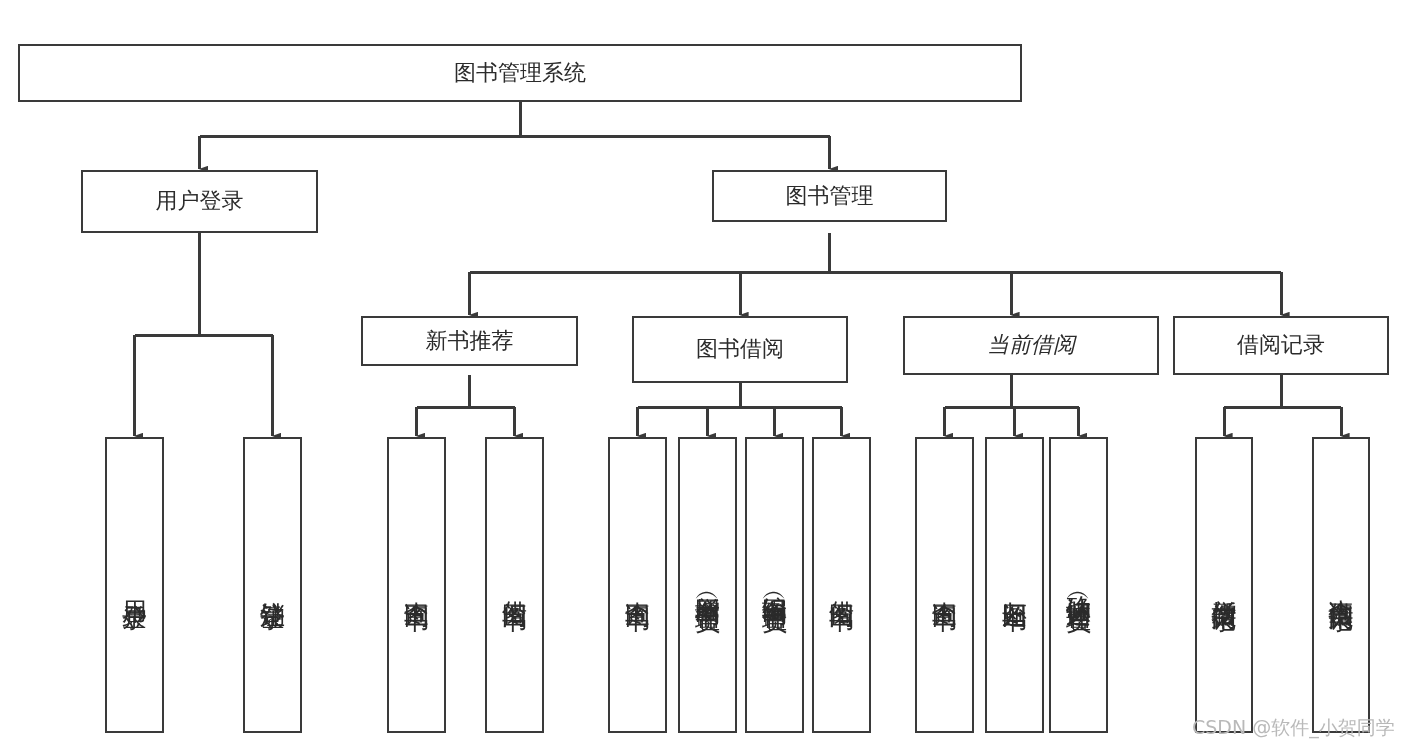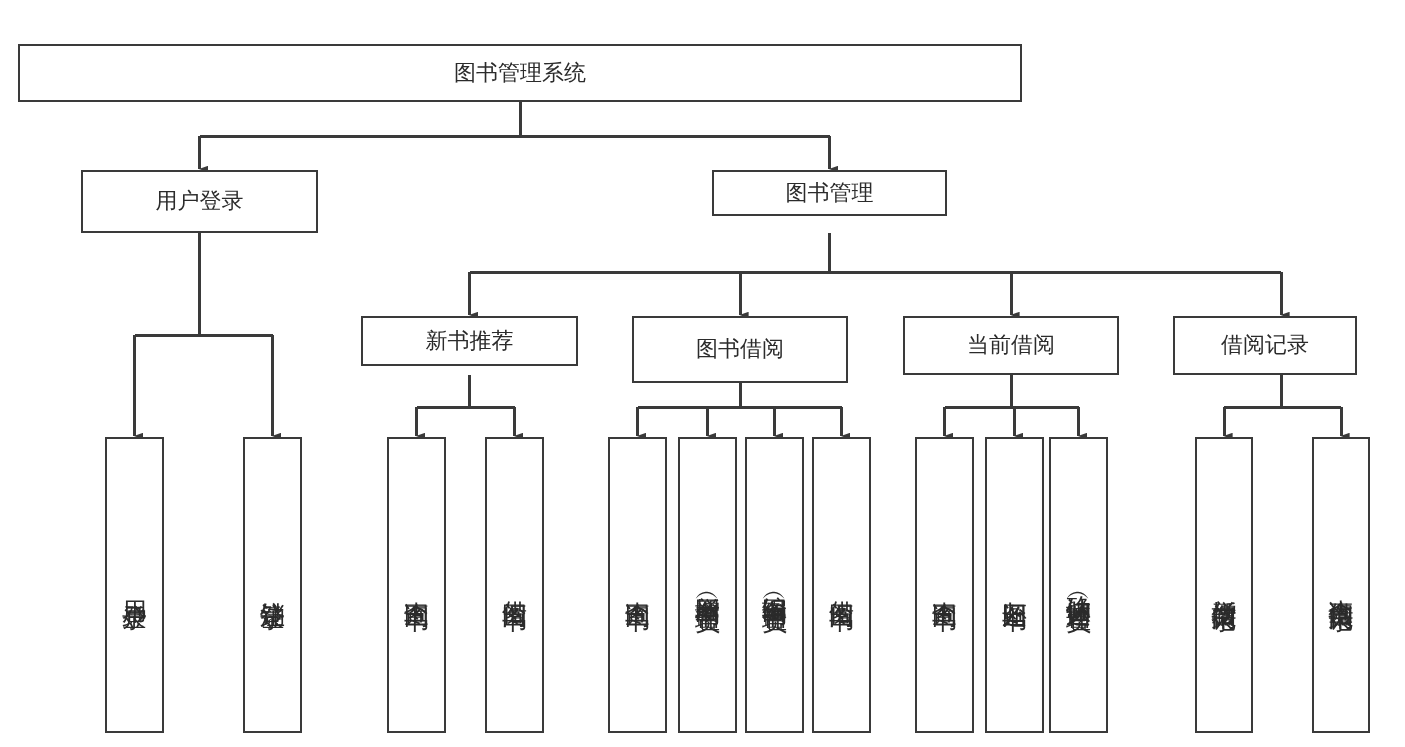--- a/index.html
+++ b/index.html
@@ -116,33 +116,33 @@
       <line x1="1224" y1="407" x2="1224" y2="436" stroke="#3a3a3a" stroke-width="3" shape-rendering="crispEdges" marker-end="url(#arrowhead)"></line>
       <line x1="1341" y1="407" x2="1341" y2="436" stroke="#3a3a3a" stroke-width="3" shape-rendering="crispEdges" marker-end="url(#arrowhead)"></line>
     </svg>
   <div id="node-layer">
       <div class="node-box node-h" style="left: 18px; top: 10px; width: 1004px; height: 58px; border-color: rgb(58, 58, 58); color: rgb(43, 43, 43); margin-top: 34px;">
         <span class="node-label">图书管理系统</span>
       </div>
       <div class="node-box node-h" style="left: 81px; top: 170px; width: 237px; height: 63px; border-color: rgb(58, 58, 58); color: rgb(43, 43, 43);">
         <span class="node-label">用户登录</span>
       </div>
-      <div class="node-box node-h" style="left: 712px; top: 170px; width: 235px; height: 46px; border-color: rgb(58, 58, 58); color: rgb(43, 43, 43);">
+      <div class="node-box node-h" style="left: 712px; top: 170px; width: 235px; height: 52px; border-color: rgb(58, 58, 58); color: rgb(43, 43, 43);">
         <span class="node-label">图书管理</span>
       </div>
       <div class="node-box node-h" style="left: 361px; top: 316px; width: 217px; height: 50px; border-color: rgb(58, 58, 58); color: rgb(43, 43, 43);">
         <span class="node-label">新书推荐</span>
       </div>
       <div class="node-box node-h" style="left: 632px; top: 316px; width: 216px; height: 67px; border-color: rgb(58, 58, 58); color: rgb(43, 43, 43);">
         <span class="node-label">图书借阅</span>
       </div>
-      <div class="node-box node-h" style="left: 903px; top: 316px; width: 216px; height: 59px; border-color: rgb(58, 58, 58); color: rgb(43, 43, 43);">
+      <div class="node-box node-h" style="left: 903px; top: 316px; width: 256px; height: 59px; border-color: rgb(58, 58, 58); color: rgb(43, 43, 43); font-style: italic;">
         <span class="node-label">当前借阅</span>
       </div>
-      <div class="node-box node-h" style="left: 1173px; top: 316px; width: 184px; height: 59px; border-color: rgb(58, 58, 58); color: rgb(43, 43, 43);">
+      <div class="node-box node-h" style="left: 1173px; top: 316px; width: 216px; height: 59px; border-color: rgb(58, 58, 58); color: rgb(43, 43, 43);">
         <span class="node-label">借阅记录</span>
       </div>
       <div class="node-box node-v" style="left: 105px; top: 437px; width: 59px; height: 296px; border-color: rgb(58, 58, 58); color: rgb(43, 43, 43);">
         <span class="node-label">用户登录</span>
       </div>
       <div class="node-box node-v" style="left: 243px; top: 437px; width: 59px; height: 296px; border-color: rgb(58, 58, 58); color: rgb(43, 43, 43);">
         <span class="node-label">注销登录</span>
       </div>
       <div class="node-box node-v" style="left: 387px; top: 437px; width: 59px; height: 296px; border-color: rgb(58, 58, 58); color: rgb(43, 43, 43);">
         <span class="node-label">查询图书</span>
@@ -171,13 +171,14 @@
       <div class="node-box node-v" style="left: 1049px; top: 437px; width: 59px; height: 296px; border-color: rgb(58, 58, 58); color: rgb(43, 43, 43);">
         <span class="node-label">确认归还（管理员）</span>
       </div>
       <div class="node-box node-v" style="left: 1195px; top: 437px; width: 58px; height: 296px; border-color: rgb(58, 58, 58); color: rgb(43, 43, 43);">
         <span class="node-label">新增借阅记录</span>
       </div>
       <div class="node-box node-v" style="left: 1312px; top: 437px; width: 58px; height: 296px; border-color: rgb(58, 58, 58); color: rgb(43, 43, 43);">
         <span class="node-label">查询借阅记录</span>
       </div>
     </div>
+  <div class="watermark" style="left: 1192px; top: 715px; color: rgb(185, 185, 185);">CSDN @软件_小贺同学</div>
 </div>
 
 </body></html>

